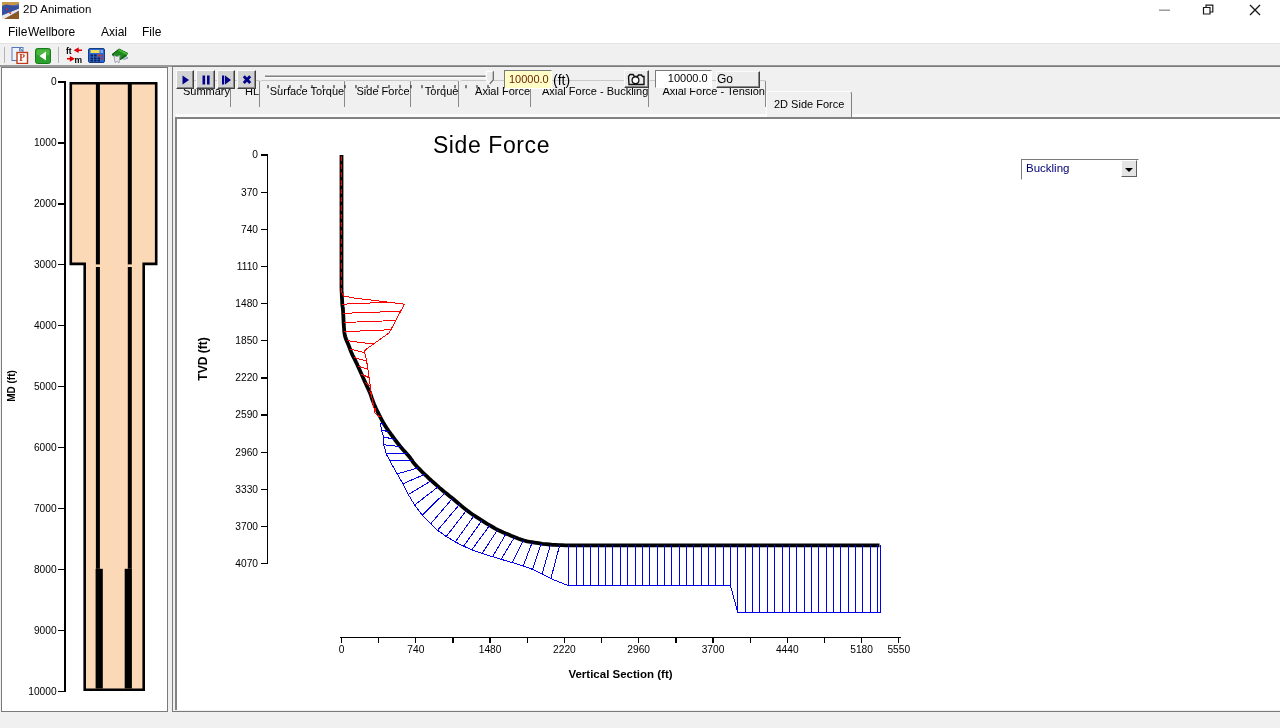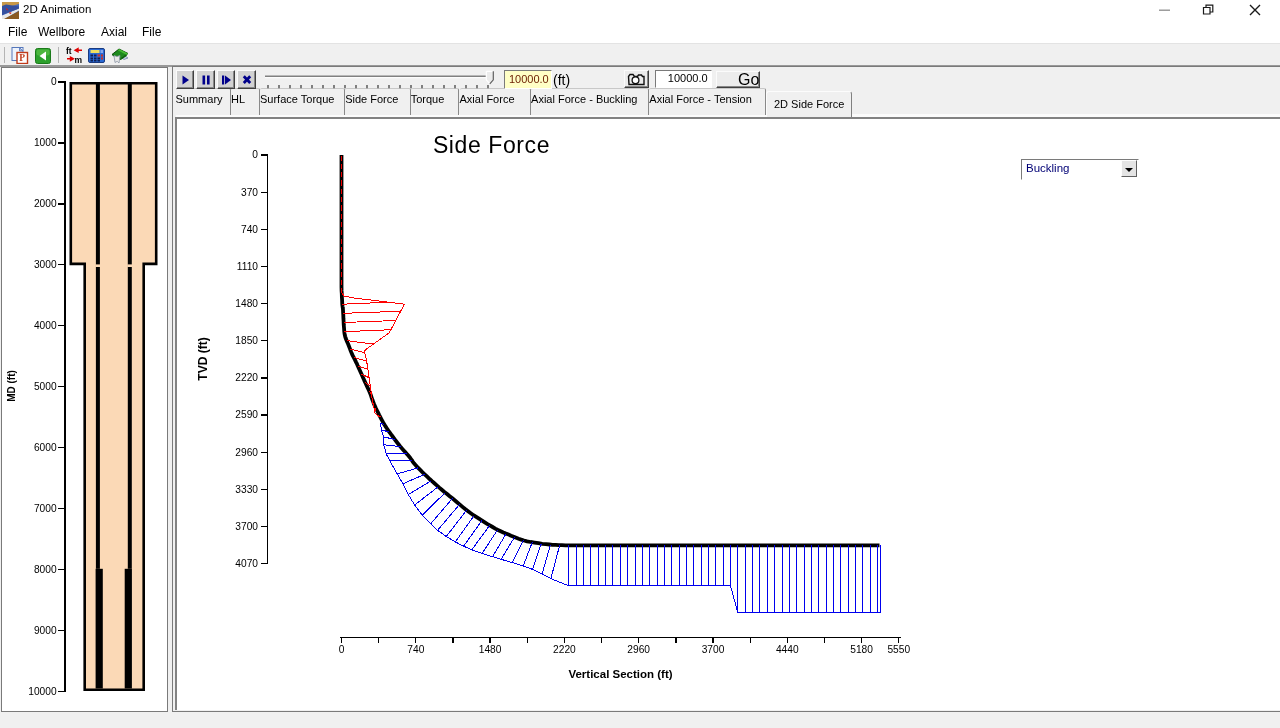--- a/index.html
+++ b/index.html
@@ -17,22 +17,22 @@
   border-left:1px solid #7a7a7a; border-top:1px solid #7a7a7a; border-bottom:1px solid #7a7a7a; }
 #highband { position:absolute; left:176px; top:114px; width:1104px; height:3.5px; background:#fbfbfb; }
 #pageline { position:absolute; left:175px; top:117.2px; width:1105px; height:1.6px; background:#828282; }
 #pagewhite { position:absolute; left:176.5px; top:118.8px; width:1103.5px; height:591.5px; background:#fff; }
 #pageleft { position:absolute; left:175px; top:118.8px; width:1.5px; height:591.5px; background:#828282; }
 .btn3d { position:absolute; background:#d2d2d2; border-top:1px solid #fbfbfb; border-left:1px solid #fbfbfb;
   border-right:1px solid #404040; border-bottom:1px solid #404040; box-shadow:-1px -1px 0 #878787 inset; }
 .btnlt { background:#ececec; }
 .sunken { position:absolute; border-top:1.5px solid #7a7a7a; border-left:1.5px solid #7a7a7a;
   border-right:1px solid #fff; border-bottom:1px solid #fff; }
-.tab { position:absolute; top:88px; height:27px; background:#f0f0f0; border-top:1px solid #c8c8c8;
-  border-right:1px solid #898989; font-size:11px; color:#000; text-align:left; line-height:20px;
+.tab { position:absolute; top:80px; height:27px; background:#f0f0f0; border-top:1px solid #c8c8c8;
+  border-right:1px solid #898989; font-size:11px; color:#000; text-align:right; line-height:20px;
   border-top-right-radius:2px; border-top-left-radius:2px; }
 #seltab { position:absolute; top:90.5px; height:26.7px; background:#f0f0f0; border-top:1.5px solid #fcfcfc;
   border-left:1.5px solid #fcfcfc; border-right:1.6px solid #808080; font-size:11px; color:#000;
   text-align:center; line-height:24px; border-top-left-radius:3px; border-top-right-radius:3px; z-index:5; }
 #statusbar { position:absolute; left:0; top:713px; width:1280px; height:15px; background:#f0f0f0; }
 #overlay { position:absolute; left:0; top:0; width:1280px; height:728px; pointer-events:none; }
 .fld { position:absolute; font-size:14px; }
 </style></head>
 <body>
 <div id="titlebar">
@@ -47,21 +47,21 @@
  </svg>
  <div id="title-text">2D Animation</div>
  <svg class="abs" style="left:1150px;top:0" width="120" height="21" viewBox="0 0 120 21">
    <path d="M9 10.2H20" stroke="#8c8c8c" stroke-width="1.3" fill="none"></path>
    <path d="M53.5 7.5h6.5v6.5h-6.5z M56 7.5V5.2h6.8V12h-2.3" stroke="#1a1a1a" stroke-width="1.2" fill="none"></path>
    <path d="M100 5l10 10M110 5l-10 10" stroke="#1a1a1a" stroke-width="1.4" fill="none"></path>
  </svg>
 </div>
 <div id="menubar">
  <span class="menu" style="left:8px">File</span>
- <span class="menu" style="left:38px">Wellbore</span>
+ <span class="menu" style="left:28px">Wellbore</span>
  <span class="menu" style="left:101px">Axial</span>
  <span class="menu" style="left:142px">File</span>
 </div>
 <div id="toolbar">
  <div class="tsep" style="left:4px"></div>
  <div class="tsep" style="left:58px"></div>
  <svg class="abs" style="left:11px;top:3px" width="18" height="17" viewBox="0 0 18 17">
    <rect x="1" y="0.5" width="11" height="13" fill="#eef3fc" stroke="#5577bb" stroke-width="1"></rect>
    <path d="M8.5 0.5l3.5 3.5h-3.5z" fill="#aabbdd" stroke="#5577bb" stroke-width="0.8"></path>
    <rect x="6" y="5.5" width="10.5" height="11" fill="#fff" stroke="#c03a1a" stroke-width="1.4"></rect>
@@ -180,21 +180,21 @@
 <div class="fld" style="left:553px;top:71.5px">(ft)</div>
 <div class="btn3d btnlt" style="left:623.8px;top:70px;width:24.8px;height:18.2px">
  <svg width="22" height="15" style="position:absolute;left:0.5px;top:0.5px" viewBox="0 0 22 15">
   <path d="M3.5 4.5 L5 2.5h3l1.5 2h3l1-1.5h3l1 1.5h1.5v8h-15z" fill="none" stroke="#111" stroke-width="1.4"></path>
   <circle cx="10.5" cy="8.2" r="3.4" fill="#fff" stroke="#111" stroke-width="1.3"></circle>
  </svg>
   </div>
 <div class="sunken" style="left:655px;top:70px;width:56.6px;height:17.8px;background:#fff">
  <div style="position:absolute;right:3px;top:1.2px;font-size:11px;color:#000">10000.0</div>
   </div>
-<div class="btn3d btnlt" style="left:716px;top:70.5px;width:44.4px;height:17.2px;text-align:right;font-size:16px;line-height:15.5px;color:#000">Go</div>
+<div class="btn3d btnlt" style="left:716px;top:70.5px;width:44.4px;height:17.2px;text-align:left;font-size:12px;line-height:15.5px;color:#000">Go</div>
 <div class="sunken" style="left:1021px;top:158.5px;width:117.6px;height:21.3px;background:#fff">
  <div style="position:absolute;left:4px;top:2.5px;font-size:11.5px;color:#000075">Buckling</div>
  <div style="position:absolute;right:0.5px;top:0.5px;width:16.5px;height:17.3px;background:#e4e4e4;border-top:1px solid #fdfdfd;border-left:1px solid #fdfdfd;border-right:1px solid #606060;border-bottom:1px solid #606060">
   <div style="position:absolute;left:3.2px;top:6.5px;width:0;height:0;border-left:4.5px solid transparent;border-right:4.5px solid transparent;border-top:4.5px solid #000"></div>
  </div>
   </div>
 
 <div id="statusbar"></div>
 <svg id="overlay" viewBox="0 0 1280 728">
 <g stroke="#000" stroke-width="1.3" fill="none" shape-rendering="crispEdges">

